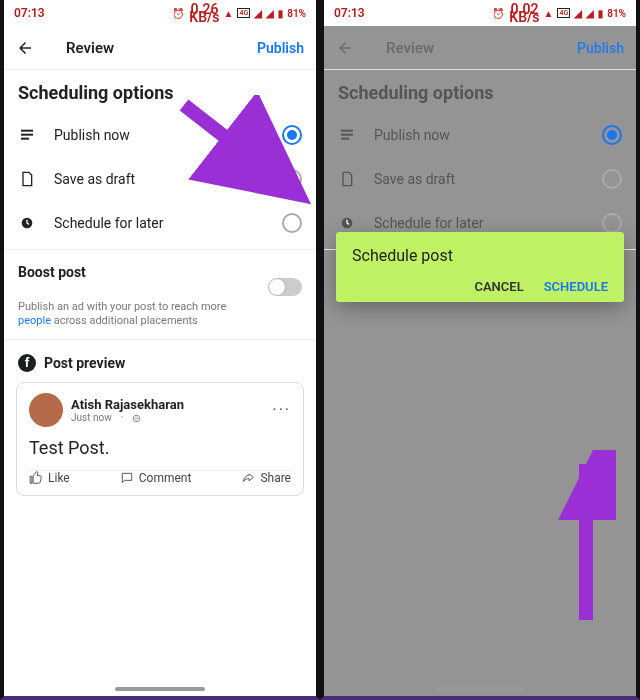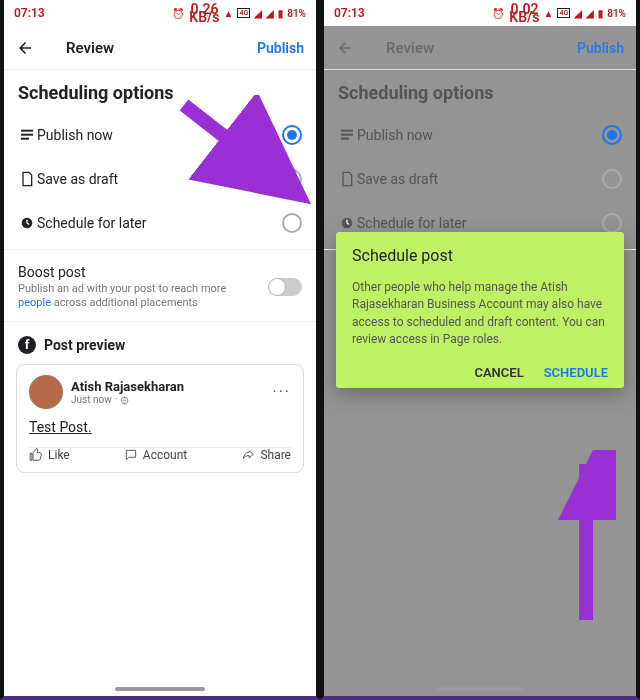--- a/index.html
+++ b/index.html
@@ -47,21 +47,21 @@
   .section-title {
     font-size: 18px;
     font-weight: 700;
     padding: 12px 14px 10px;
     color:#222;
   }
   .option-row {
     display: flex;
     align-items: center;
     padding: 12px 14px;
-    gap: 1px;
+    gap: 18px;
     font-size: 14px;
     color: #222;
   }
   .option-row .oicon { width: 18px; display:flex; align-items:center; justify-content:center; }
   .option-row .olabel { flex: 1; }
   .radio {
     width: 20px; height: 20px; border-radius: 50%;
     border: 2px solid #aaa;
   }
   .radio.selected {
@@ -71,21 +71,21 @@
   .radio.selected::after{
     content:""; width:10px; height:10px; border-radius:50%; background:#1877F2;
   }
   .divider { height: 1px; background: #eee; margin: 4px 0; }
   .boost {
     padding: 10px 14px 6px;
     display:flex;
     align-items:flex-start;
   }
   .boost-text { flex:1; padding-right:8px; }
-  .boost-title { font-size: 14px; font-weight: 400; color:#222; margin-bottom:2px;}
+  .boost-title { font-size: 14px; font-weight: 700; color:#222; margin-bottom:20px;}
   .boost-desc { font-size: 11px; color: #777; line-height:1.3; }
   .boost-desc .lnk { color:#1877F2; }
   .toggle {
     width: 34px; height: 18px; background:#ccc; border-radius:9px; position:relative; margin-top:14px;
   }
   .toggle::after{
     content:""; position:absolute; left:1px; top:1px; width:16px; height:16px; background:#fff; border-radius:50%; box-shadow:0 0 2px rgba(0,0,0,.3);
   }
   .preview-hdr{
     display:flex; align-items:center; gap:8px; padding: 10px 14px 8px;
@@ -94,23 +94,23 @@
   .fb-logo{ width:18px;height:18px;border-radius:50%;background:#1C1E21;display:flex;align-items:center;justify-content:center;color:#fff;font-weight:700;font-size:13px;}
   .post-card{
     margin: 2px 12px; border:1px solid #ddd; border-radius:8px; padding:10px 12px;
   }
   .post-top{ display:flex; align-items:center; }
   .avatar{
     width:34px;height:34px;border-radius:50%; background:#b56a4a; display:inline-block;
   }
   .post-meta{ margin-left:8px; flex:1;}
   .post-name{ font-size:13px; font-weight:700; color:#222;}
-  .post-sub{ font-size:10px; color:#777; display:flex; align-items:flex-end; gap:3px;}
+  .post-sub{ font-size:10px; color:#777; display:flex; align-items:flex-end; gap:9px;}
   .more{ color:#555; font-size:16px; letter-spacing:2px;}
-  .post-body{ padding:10px 0 12px; font-size:14px; color:#222;text-decoration:underline;}
+  .post-body{ padding:10px 0 12px; font-size:18px; color:#222;}
   .post-actions{ display:flex; justify-content:space-between; border-top:1px solid #eee; }
   .pa{ display:flex; align-items:center; gap:5px; font-size:12px; color:#444;}
   .nav-pill{
     position:absolute; bottom:5px; left:50%; transform:translateX(-50%);
     width:90px; height:4px; background:#999; border-radius:2px;
   }
   
   .arrow {
     position:absolute; pointer-events:none;
   }
@@ -249,21 +249,21 @@
         <span class="pa">
           <svg viewBox="0 0 24 24" width="14" height="14">
               <path d="M2 21h3V9H2v12zm19-11c0-1-1-2-2-2h-5l1-4V3c0-.5-.2-1-.6-1.4L13 1 7 8v13h10c.8 0 1.5-.5 1.8-1.2l2-7c.1-.3.2-.5.2-.8v-2z" fill="none" stroke="#444" stroke-width="1.5"></path>
             </svg>
           <span>Like</span>
         </span>
         <span class="pa">
           <svg viewBox="0 0 24 24" width="14" height="14">
               <path d="M4 4h16v12H8l-4 4z" fill="none" stroke="#444" stroke-width="1.5"></path>
             </svg>
-          <span>Account</span>
+          <span>Comment</span>
         </span>
         <span class="pa">
           <svg viewBox="0 0 24 24" width="14" height="14">
               <path d="M14 5l7 6-7 6v-4c-5 0-8 2-10 5 1-6 4-10 10-11V5z" fill="none" stroke="#444" stroke-width="1.5"></path>
             </svg>
           <span>Share</span>
         </span>
       </div>
     </div>
 
@@ -342,21 +342,20 @@
             </svg>
         </span>
         <span class="olabel">Schedule for later</span>
         <span class="radio"></span>
       </div>
       <div class="divider"></div>
     </div>
 
     <div class="dialog">
       <div class="dialog-title">Schedule post</div>
-      <div class="dialog-msg">Other people who help manage the Atish Rajasekharan Business Account may also have access to scheduled and draft content. You can review access in Page roles.</div>
       <div class="dialog-btns">
         <span class="btn-cancel">CANCEL</span>
         <span class="btn-schedule">SCHEDULE</span>
       </div>
     </div>
 
     <div class="nav-pill"></div>
 
     <svg class="arrow" style="left:232px; top:450px;" width="60" height="180">
       <defs>

